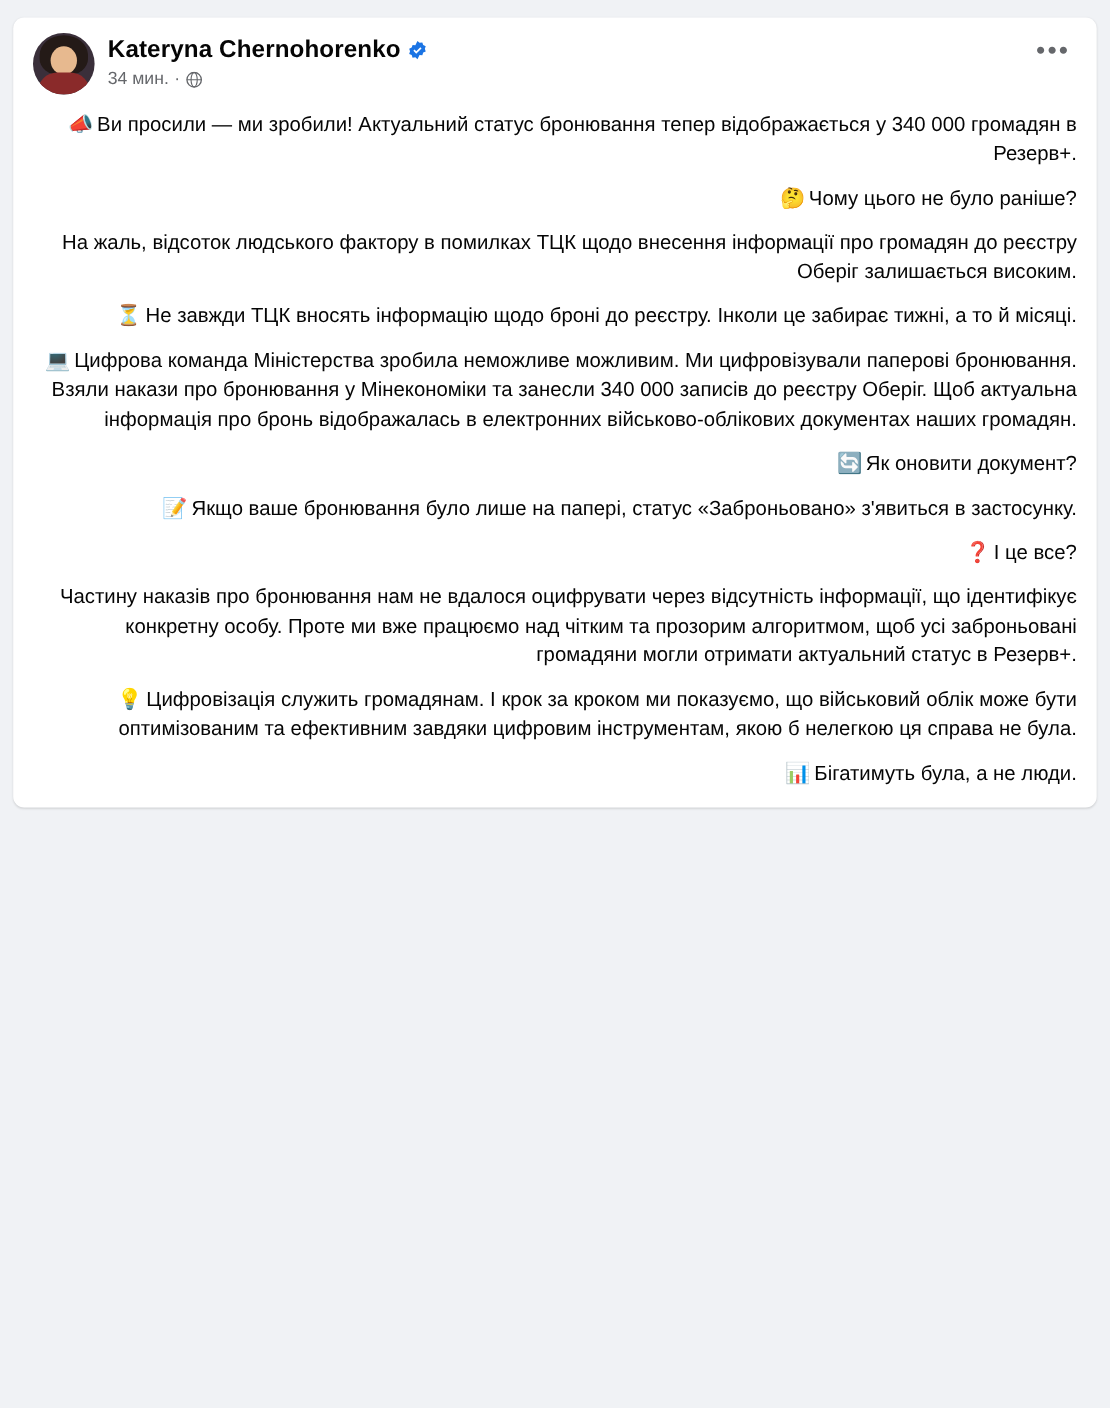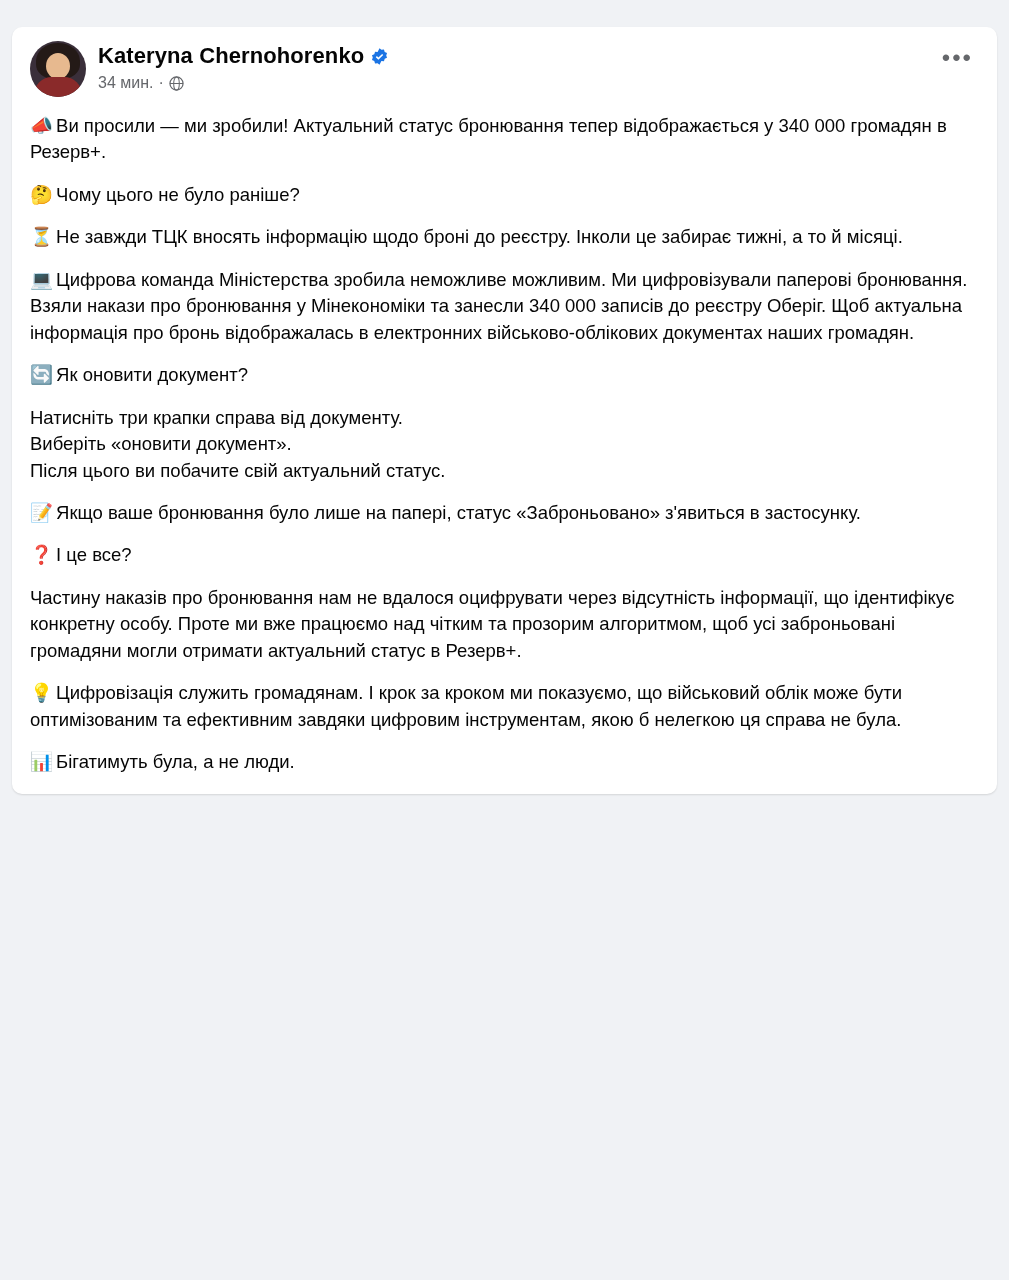--- a/index.html
+++ b/index.html
@@ -6,21 +6,21 @@
     margin: 0;
     padding: 0;
     background: #f0f2f5;
     font-family: "Liberation Sans", sans-serif;
   }
   .screen {
     width: 1009px;
     min-height: 1280px;
     background: #f0f2f5;
     box-sizing: border-box;
-    padding: 27px 12px 0 12px;
+    padding: 16px 12px 0 12px;
   }
   .post-card {
     background: #ffffff;
     border-radius: 10px;
     box-shadow: 0 1px 2px rgba(0,0,0,0.12);
     padding: 14px 18px 18px 18px;
     box-sizing: border-box;
     width: 985px;
   }
   .post-header {
@@ -106,22 +106,23 @@
     border-radius: 50%;
     cursor: pointer;
     user-select: none;
   }
   .post-body {
     color: #050505;
     font-size: 18.5px;
     line-height: 1.43;
   }
   .para {
-    margin: 16px 0 14px 0;
+    margin: 0 0 14px 0;
     white-space: pre-wrap;
+    text-align: right;
   }
   .para:last-child { margin-bottom: 0; }
   .emo {
     display: inline-block;
     margin-right: 3px;
   }
 </style>
 </head>
 <body>
 
@@ -157,26 +158,24 @@
           </span>
         </div>
       </div>
 
       <div class="more-btn">•••</div>
     </div>
 
     <div class="post-body">
       <p class="para"><span class="emo">📣</span><span>Ви просили — ми зробили! Актуальний статус бронювання тепер відображається у 340 000 громадян в Резерв+.</span></p>
       <p class="para"><span class="emo">🤔</span><span>Чому цього не було раніше?</span></p>
+      <p class="para"><span>На жаль, відсоток людського фактору в помилках ТЦК щодо внесення інформації про громадян до реєстру Оберіг залишається високим.</span></p>
       <p class="para"><span class="emo">⏳</span><span>Не завжди ТЦК вносять інформацію щодо броні до реєстру. Інколи це забирає тижні, а то й місяці.</span></p>
       <p class="para"><span class="emo">💻</span><span>Цифрова команда Міністерства зробила неможливе можливим. Ми цифровізували паперові бронювання. Взяли накази про бронювання у Мінекономіки та занесли 340 000 записів до реєстру Оберіг. Щоб актуальна інформація про бронь відображалась в електронних військово-облікових документах наших громадян.</span></p>
       <p class="para"><span class="emo">🔄</span><span>Як оновити документ?</span></p>
-      <p class="para"><span>Натисніть три крапки справа від документу.
-Виберіть «оновити документ».
-Після цього ви побачите свій актуальний статус.</span></p>
       <p class="para"><span class="emo">📝</span><span>Якщо ваше бронювання було лише на папері, статус «Заброньовано» з'явиться в застосунку.</span></p>
       <p class="para"><span class="emo">❓</span><span>І це все?</span></p>
       <p class="para"><span>Частину наказів про бронювання нам не вдалося оцифрувати через відсутність інформації, що ідентифікує конкретну особу. Проте ми вже працюємо над чітким та прозорим алгоритмом, щоб усі заброньовані громадяни могли отримати актуальний статус в Резерв+.</span></p>
       <p class="para"><span class="emo">💡</span><span>Цифровізація служить громадянам. І крок за кроком ми показуємо, що військовий облік може бути оптимізованим та ефективним завдяки цифровим інструментам, якою б нелегкою ця справа не була.</span></p>
       <p class="para"><span class="emo">📊</span><span>Бігатимуть була, а не люди.</span></p>
     </div>
 
   </div>
 </div>
 

